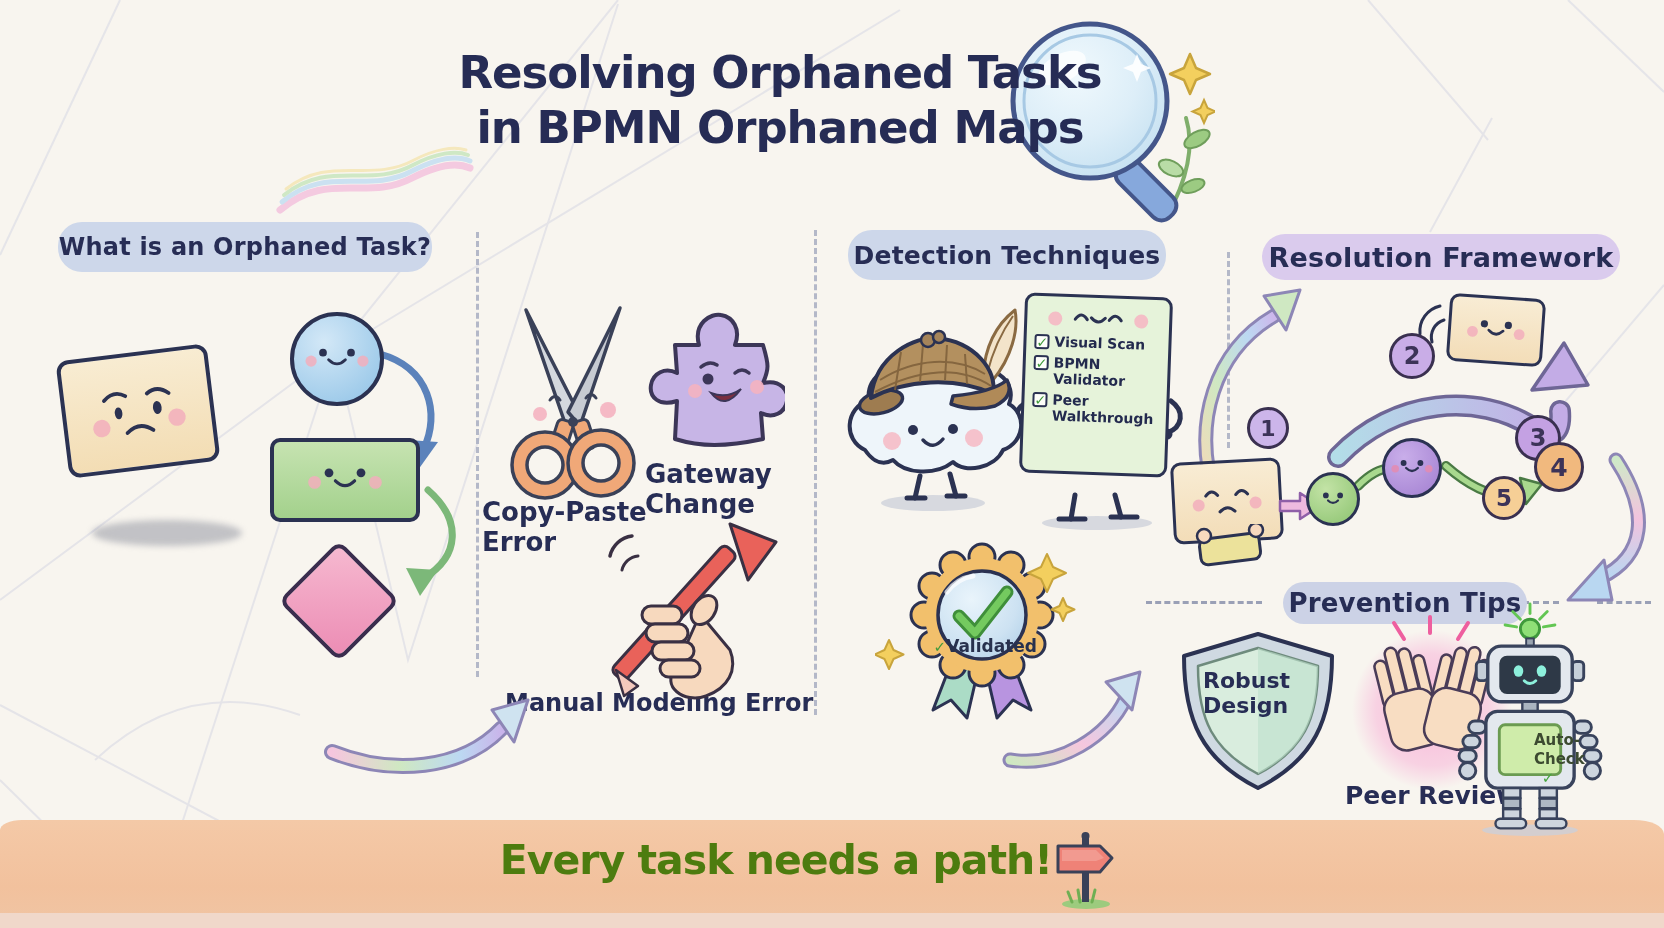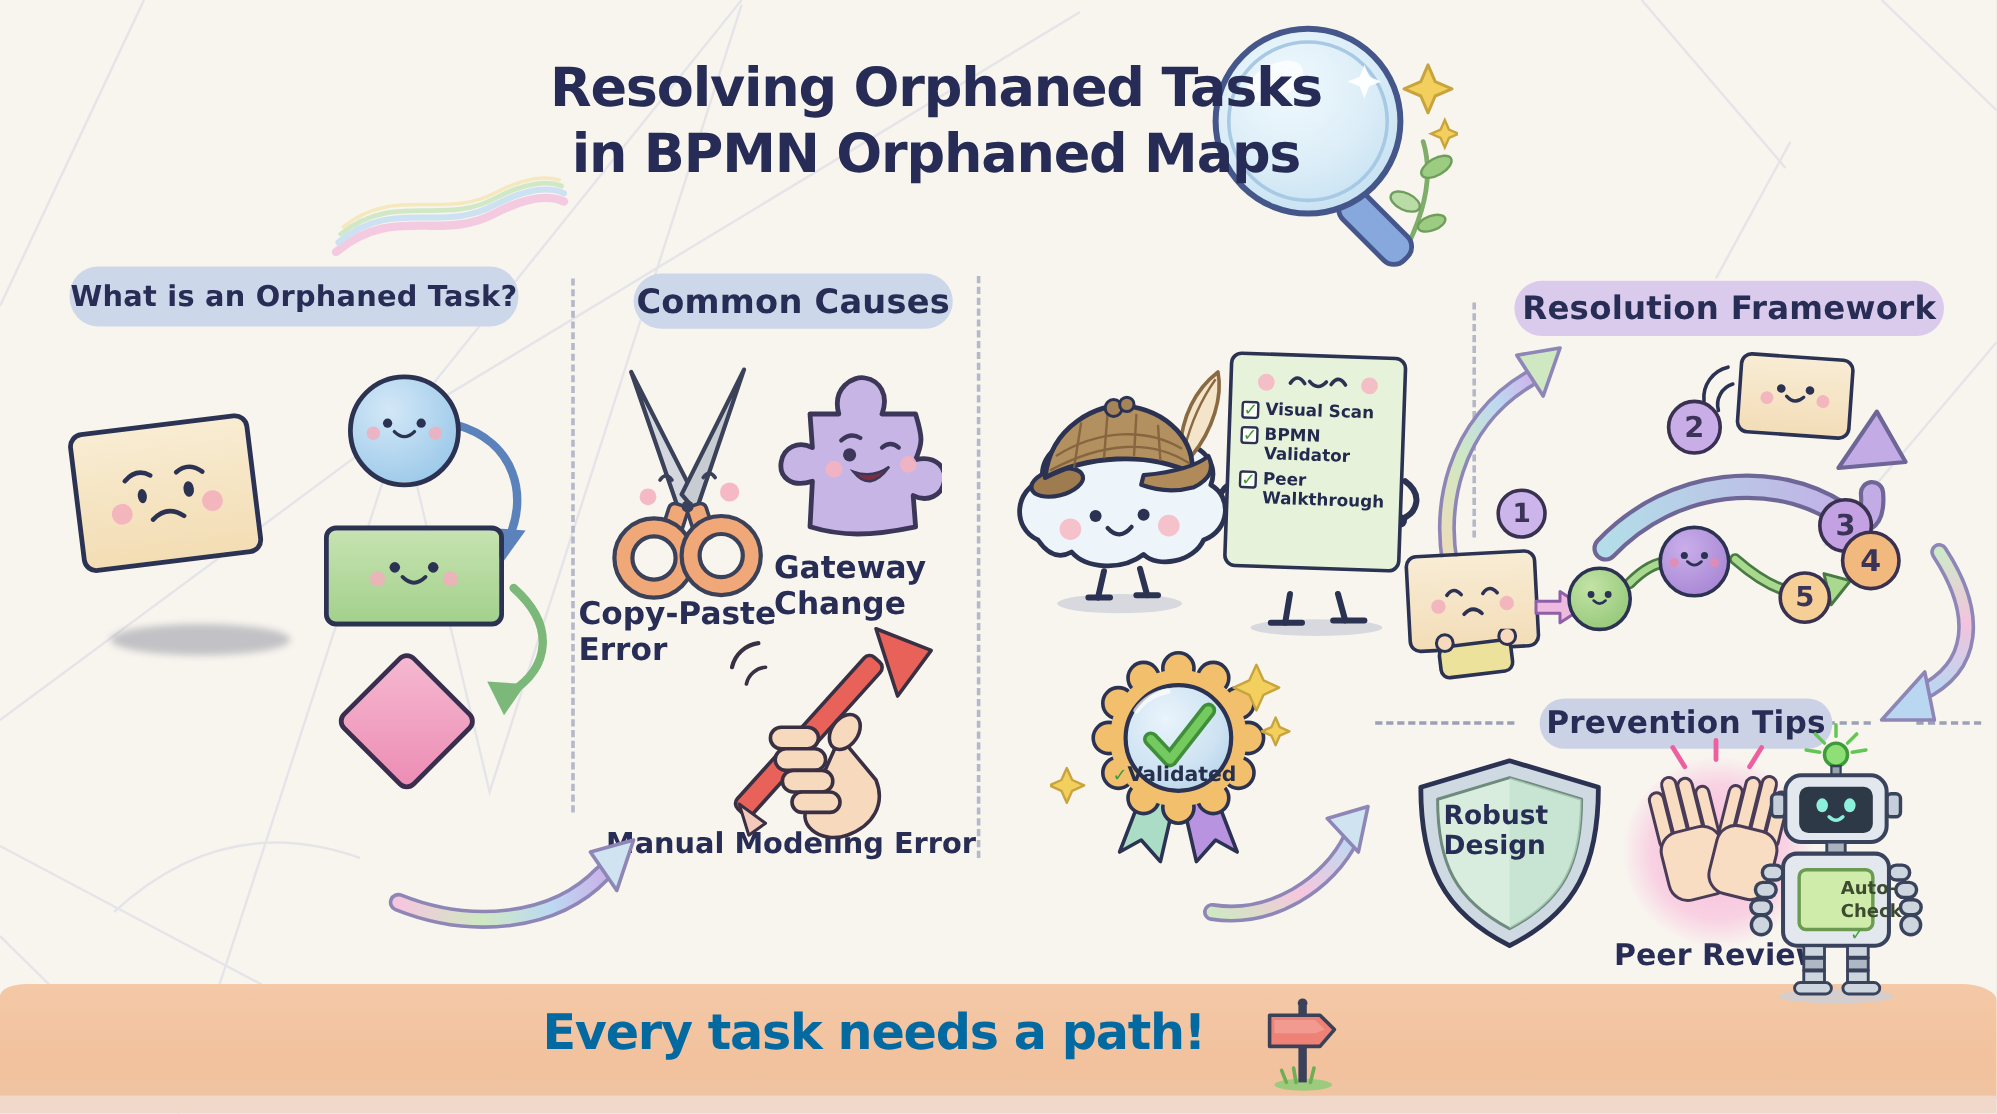--- a/index.html
+++ b/index.html
@@ -33,32 +33,32 @@
     font-weight:800;color:#262c55;font-size:45px;line-height:1.22;letter-spacing:-1px;
     z-index:3;
   }
   .band{
     position:absolute;left:0;top:820px;width:1664px;height:96px;
     background:linear-gradient(180deg,#f4c9a7 0%,#f2c19d 70%,#f0c4a2 100%);
     border-radius:22px 30px 0 0 / 10px 14px 0 0;
   }
   .band-strip{position:absolute;left:0;top:913px;width:1664px;height:15px;background:#f0d8ca;}
   .tagline{
-    position:absolute;left:452px;top:836px;width:600px;text-align:left;
-    font-weight:800;color:#0369a1;font-size:41px;letter-spacing:-1px;z-index:4;
+    position:absolute;left:452px;top:836px;width:600px;text-align:right;
+    font-weight:800;color:#4d7c0f;font-size:41px;letter-spacing:-1px;z-index:4;
   }
   .check-row{display:flex;align-items:flex-start;gap:5px;margin:5px 2px;}
   .check-box{
     flex:0 0 auto;width:15px;height:15px;border:2.5px solid #2b3252;border-radius:3px;
     background:#fdfef9;color:#3f9a3a;font-size:14px;line-height:12px;font-weight:700;
     text-align:center;margin-top:1px;
   }
   .check-label{font-size:14px;font-weight:700;color:#232a4e;line-height:1.15;}
   .badge-text{
-    position:absolute;left:927px;top:636px;width:110px;text-align:left;
+    position:absolute;left:927px;top:636px;width:110px;text-align:right;
     font-weight:700;font-size:17px;color:#27314e;z-index:3;
   }
   .badge-text .tick{color:#3f9a3a;font-size:15px;}
   .robot-screen-text{
     position:absolute;left:1498px;top:731px;width:64px;text-align:center;
     font-weight:700;font-size:15px;color:#3c4a30;line-height:1.25;z-index:3;padding-left:36px;
   }
   .robot-screen-text .tick{color:#45a53c;}
 </style>
 </head>
@@ -183,21 +183,20 @@
           <stop offset="40%" stop-color="#cfe8c2"></stop>
           <stop offset="75%" stop-color="#bcd9f2"></stop>
           <stop offset="100%" stop-color="#c9b4ea"></stop>
     </linearGradient>
       </defs>
     <path d="M10,80 C70,104 140,98 180,56" fill="none" stroke="#8d86b6" stroke-width="16" stroke-linecap="round"></path>
     <path d="M10,80 C70,104 140,98 180,56" fill="none" stroke="url(#gA)" stroke-width="10" stroke-linecap="round"></path>
     <polygon points="206,28 170,38 192,70" fill="#cfe3f0" stroke="#8d86b6" stroke-width="3" stroke-linejoin="round"></polygon>
   </svg>
 
-  <div class="pill" style="left:528px;top:228px;width:266px;height:46px;background:#cdd7ea;font-size:28px;">Common Causes</div>
 
   <svg class="abs" style="left:498px;top:300px;z-index:2;" width="148" height="205" viewBox="0 0 148 205">
     <g stroke="#3a4158" stroke-linejoin="round">
       <polygon points="28,10 80,112 68,126" fill="#d4d8de" stroke-width="3.5"></polygon>
       <polygon points="122,8 70,112 82,126" fill="#c7cbd2" stroke-width="3.5"></polygon>
       <rect x="56" y="120" width="16" height="30" rx="5" fill="#f0a878" stroke-width="3" transform="rotate(18 64 135)"></rect>
       <rect x="78" y="120" width="16" height="30" rx="5" fill="#f0a878" stroke-width="3" transform="rotate(-18 86 135)"></rect>
     </g>
     <circle cx="47" cy="165" r="26" fill="none" stroke="#f0a878" stroke-width="15"></circle>
     <circle cx="47" cy="165" r="33" fill="none" stroke="#3a4158" stroke-width="3.5"></circle>
@@ -236,20 +235,21 @@
       <path d="M96,150 C80,168 104,186 126,178 C148,170 158,152 150,132 L120,96 Z"></path>
       <rect x="62" y="88" width="40" height="18" rx="9"></rect>
       <rect x="66" y="106" width="42" height="18" rx="9"></rect>
       <rect x="72" y="124" width="42" height="18" rx="9"></rect>
       <rect x="80" y="142" width="40" height="17" rx="8.5"></rect>
       <ellipse cx="124" cy="92" rx="11" ry="16" transform="rotate(35 124 92)"></ellipse>
     </g>
   </svg>
   <div class="lbl" style="left:505px;top:690px;width:320px;font-size:24px;">Manual Modeling Error</div>
 
+  <div class="pill" style="left:848px;top:230px;width:318px;height:50px;background:#cdd7ea;font-size:25px;">Detection Techniques</div>
 
   <svg class="abs" style="left:835px;top:290px;z-index:2;" width="195" height="225" viewBox="0 0 195 225">
     <ellipse cx="98" cy="213" rx="52" ry="8" fill="#c9cdd9" opacity="0.7"></ellipse>
     <g stroke="#2b3252" stroke-width="5" stroke-linecap="round">
       <path d="M85,186 L80,208"></path>
         <path d="M115,184 L121,206"></path>
       <path d="M72,208 L90,208"></path>
         <path d="M112,206 L130,206"></path>
     </g>
     <path d="M30,160 C8,150 10,118 34,110 C30,84 60,70 82,82 C92,62 126,62 138,82 C162,74 182,94 174,114 C192,124 190,152 168,160 C160,178 130,184 118,172 C100,186 70,184 58,170 C44,178 34,166 30,160 Z" fill="#eef5fa" stroke="#2b3252" stroke-width="4" stroke-linejoin="round"></path>

